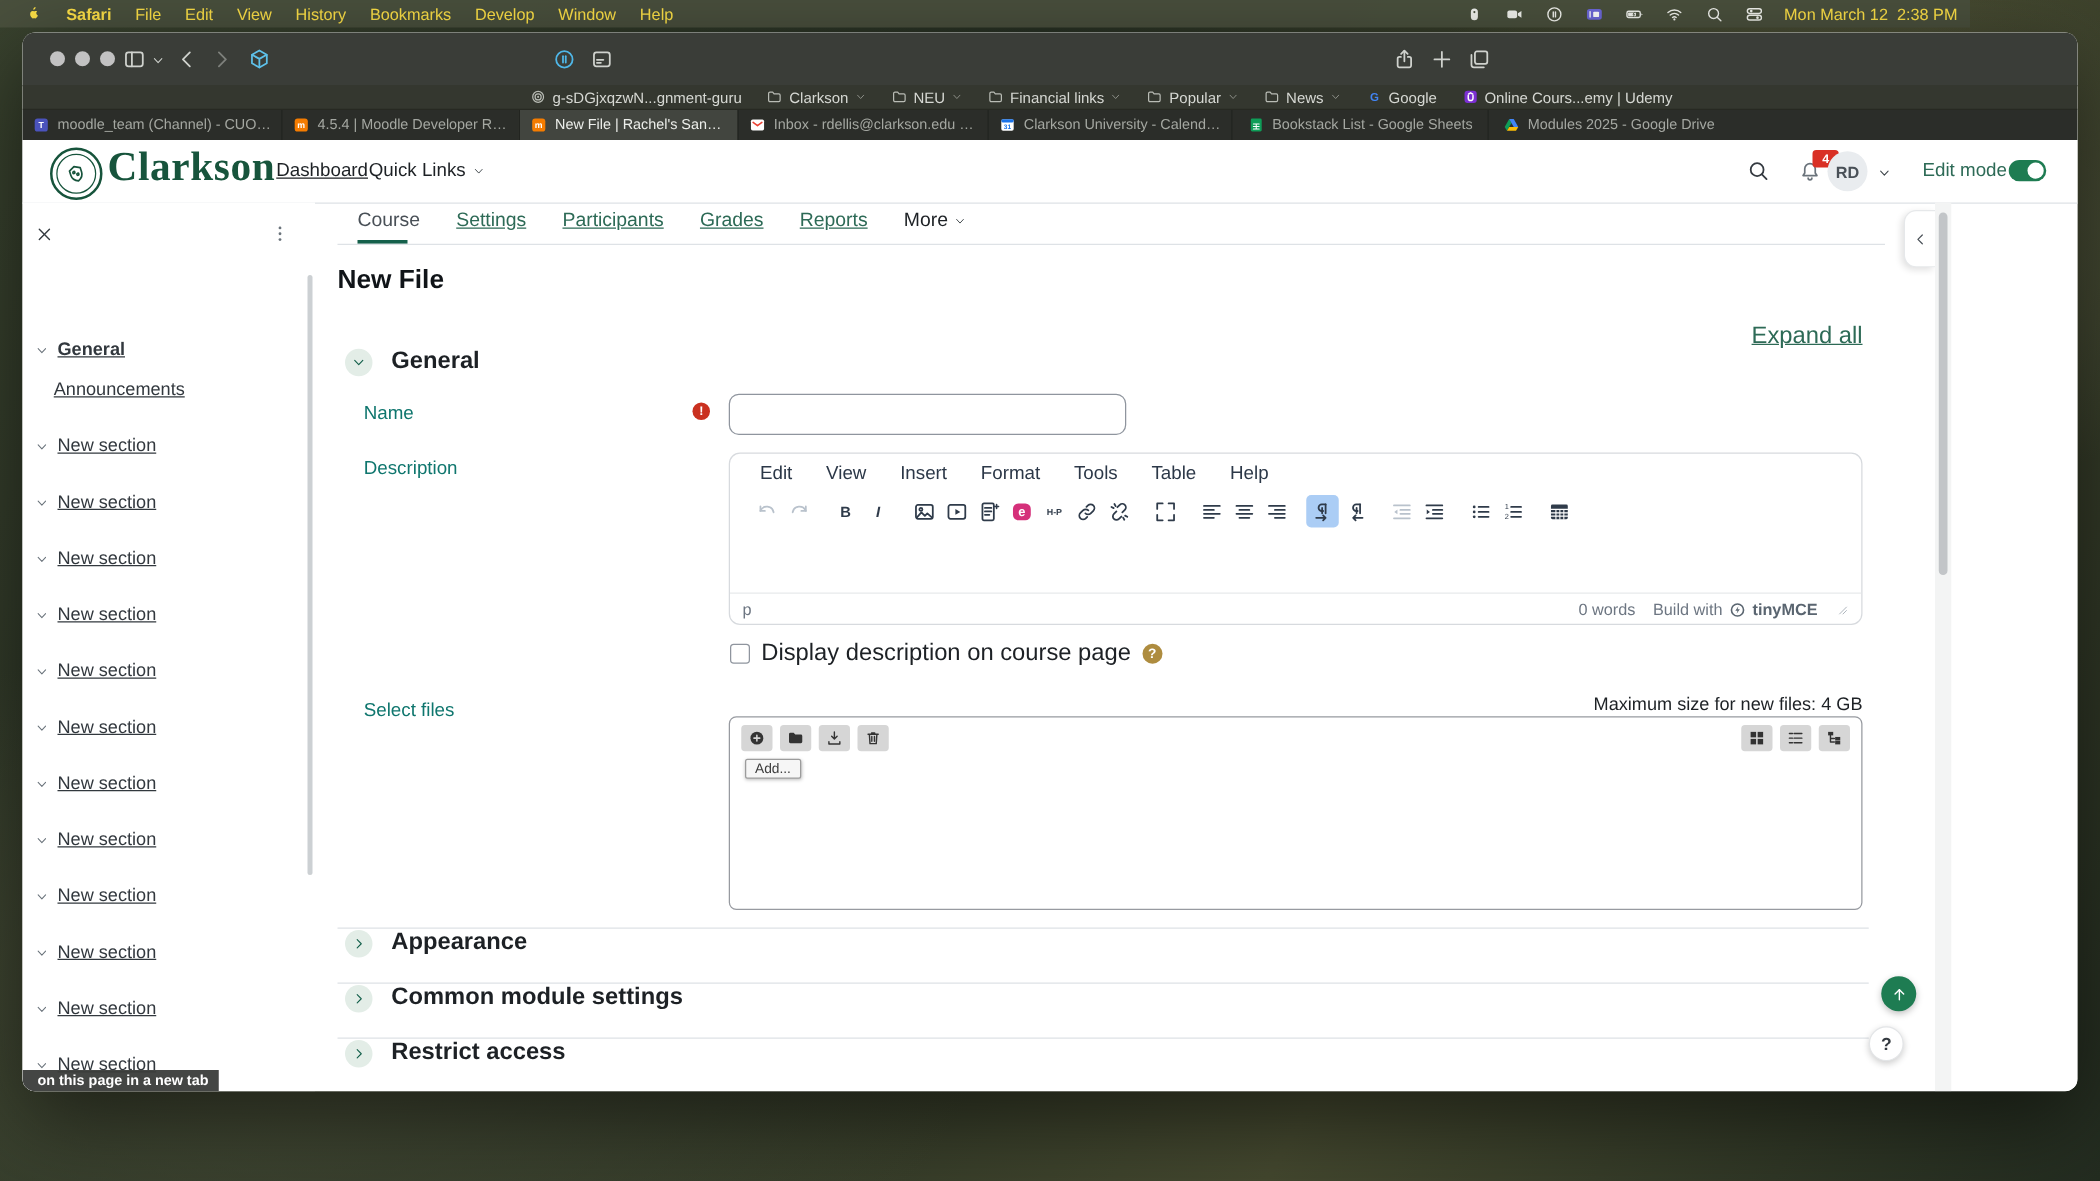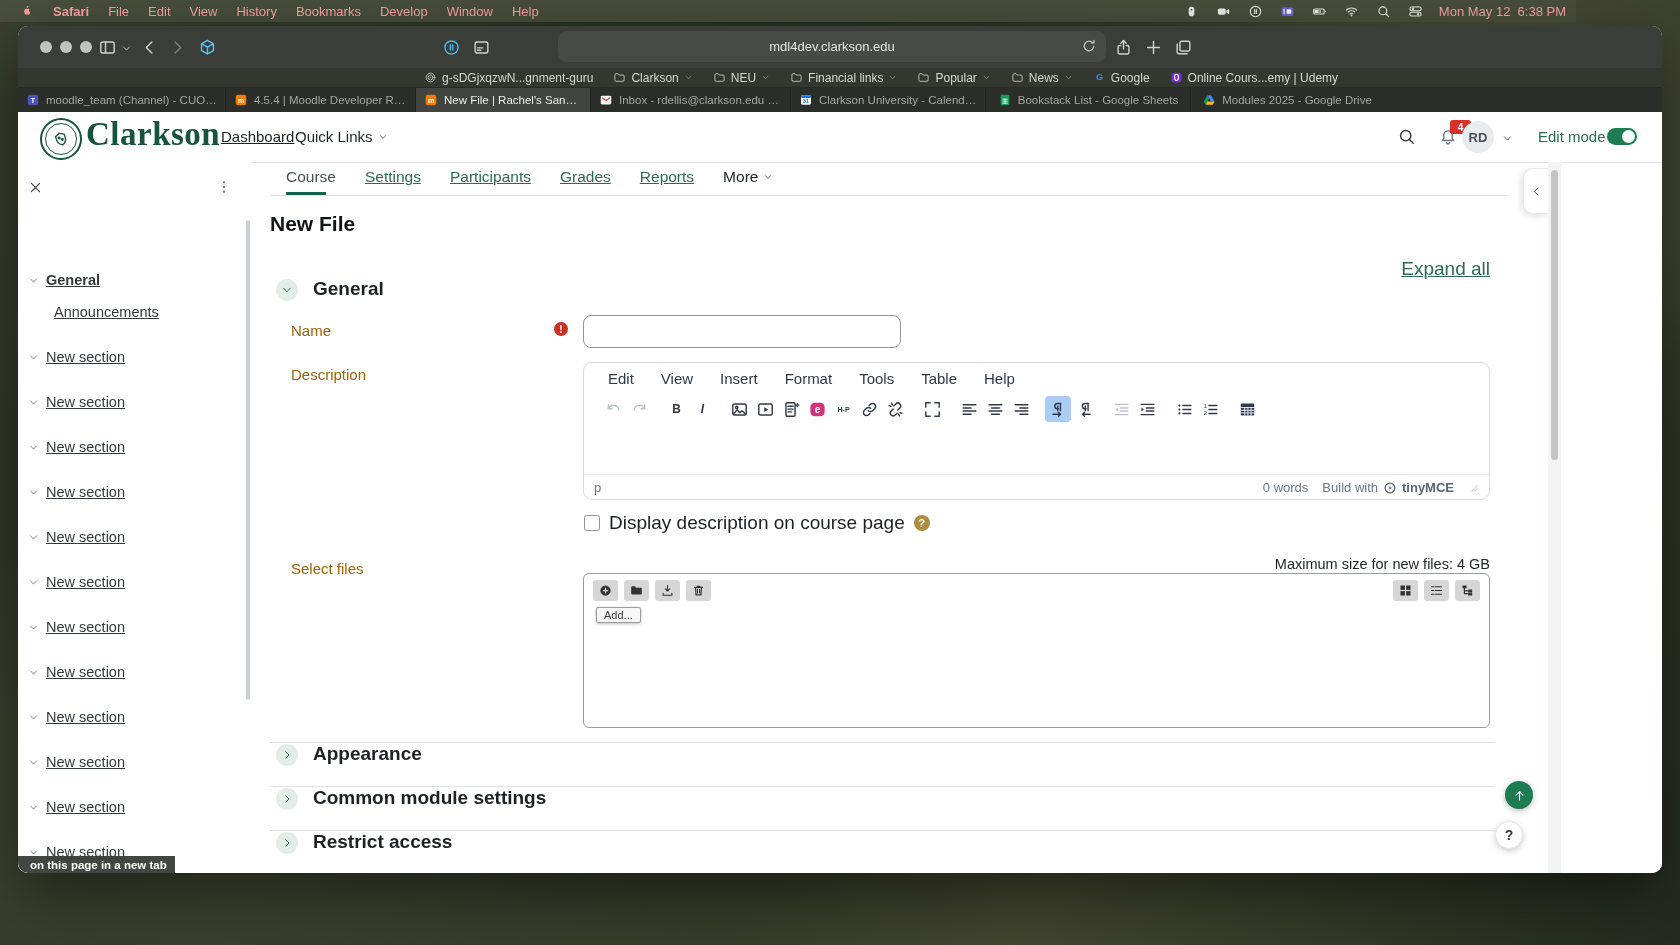--- a/index.html
+++ b/index.html
@@ -10,21 +10,21 @@
       radial-gradient(900px 500px at 15% 85%, #4a4f38 0%, rgba(74,79,56,0) 60%),
       radial-gradient(700px 420px at 85% 20%, #55583f 0%, rgba(85,88,63,0) 55%),
       linear-gradient(120deg,#39422e 0%,#273023 38%,#44482f 70%,#232c20 100%);
   }
   .abs{position:absolute}
   .icon{display:inline-flex;width:16px;height:16px;flex:0 0 auto}
   .icon svg{display:block;width:100%;height:100%;fill:none;stroke:currentColor;stroke-width:1.8;stroke-linecap:round;stroke-linejoin:round}
 
   
   #menubar{left:0;top:0;width:1576px;height:22px;background:rgba(74,81,62,.97);
-    display:flex;align-items:center;justify-content:space-between;color:#fca5a5;font-size:13px}
+    display:flex;align-items:center;justify-content:space-between;color:#fde047;font-size:13px}
   #mb-left{display:flex;align-items:center;gap:19px;padding-left:20px}
   #mb-left .icon{width:14px;height:14px}
   .mb-item{cursor:default;white-space:nowrap}
   .mb-app{font-weight:700}
   #mb-right{display:flex;align-items:center;gap:15px;padding-right:10px}
   #mb-right .icon{width:17px;height:15px;color:#f2f3ee}
   #mb-clock{font-size:13px;white-space:pre}
 
   
   #window{left:18px;top:26px;width:1644px;height:847px;border-radius:10px;overflow:hidden;
@@ -79,41 +79,41 @@
   #toggle .knob{position:absolute;right:2px;top:2px;width:13px;height:13px;border-radius:50%;background:#fff}
 
   
   #drawer{left:0;top:50px;width:234px;height:711px;background:#fff}
   #drawer-close{left:10px;top:18px;width:15px;height:15px;color:#343a40}
   #drawer-kebab{left:198px;top:17px;width:16px;height:16px;color:#6a737b}
   .ci-row{position:absolute;left:0;height:26px;display:flex;align-items:center;gap:7px}
   .ci-chev{width:11px;height:11px;color:#6a737b;margin-left:10px}
   .ci-label{font-size:14.5px;color:#32383e;text-decoration:underline}
   .ci-bold{font-weight:600}
-  .ci-indent{margin-left:36px}
+  .ci-indent{margin-left:25px}
   #drawer-scroll{left:228px;top:58px;width:4px;height:480px;background:#ccd0d3;border-radius:2px}
 
   
   #coursenav{left:268px;top:56px;display:flex;gap:29px;font-size:15.5px}
   .cn-item{color:#2d6a56;text-decoration:underline;display:flex;align-items:center;gap:5px;white-space:nowrap}
   .cn-item.active{color:#495057;text-decoration:none}
   .cn-item .icon{width:10px;height:10px;color:#3c4348}
   .cn-item.more{color:#1d2125;text-decoration:none}
   #cn-underline{left:268px;top:80px;width:40px;height:3px;background:#14604b}
   #cn-divider{left:252px;top:83px;width:1238px;height:1px;background:#dee2e6}
 
   #page-title{left:252px;top:100px;font-size:21px;font-weight:700;color:#101418}
   #expand-all{top:146px;right:172px;font-size:19px;color:#2d6a56;text-decoration:underline}
 
   .sec-circle{position:absolute;width:22px;height:22px;border-radius:50%;background:#e3ede7;color:#14604b;
     display:flex;align-items:center;justify-content:center}
   .sec-circle .icon{width:12px;height:12px}
   .sec-title{position:absolute;font-size:19px;font-weight:700;color:#1d2125}
 
-  .form-label{position:absolute;left:273px;font-size:15px;color:#a16207}
+  .form-label{position:absolute;left:273px;font-size:15px;color:#0f766e}
   #req-icon{left:536px;top:210px;width:14px;height:14px;border-radius:50%;background:#ca3120;color:#fff;
     font-size:10px;font-weight:700;display:flex;align-items:center;justify-content:center}
   #name-input{left:565px;top:203px;width:318px;height:33px;border:1px solid #8f959e;border-radius:8px;background:#fff;box-sizing:border-box}
 
   
   #editor{left:565px;top:250px;width:907px;height:138px;border:1px solid #d7dade;border-radius:9px;background:#fff;box-sizing:border-box}
   #ed-menu{position:absolute;left:24px;top:7px;display:flex;gap:27px;font-size:15px;color:#2c3848}
   #ed-toolbar{position:absolute;left:16px;top:33px;display:flex;align-items:center}
   .tb-btn{width:26px;height:26px;border-radius:4px;display:flex;align-items:center;justify-content:center;color:#2f3b4a}
   .tb-btn .icon{width:19px;height:19px}
@@ -238,21 +238,21 @@
         </svg>
       </span>
       <span class="icon mb-status">
         <svg viewBox="0 0 24 24">
           <rect x="3" y="4.8" width="18" height="6" rx="3"></rect>
           <circle cx="8" cy="7.8" r="1.7" fill="currentColor" stroke="none"></circle>
           <rect x="3" y="13.2" width="18" height="6" rx="3"></rect>
           <circle cx="16" cy="16.2" r="1.7" fill="currentColor" stroke="none"></circle>
         </svg>
       </span>
-      <span id="mb-clock">Mon May 12  6:38 PM</span>
+      <span id="mb-clock">Mon March 12  2:38 PM</span>
   </div>
 </div>
 
 <div id="window" class="abs">
 
   <div id="toolbar" class="abs">
     <span class="tl abs" style="left:22px"></span>
     <span class="tl abs" style="left:42px"></span>
     <span class="tl abs" style="left:62px"></span>
     <span class="icon tbico abs" style="left:80px">
@@ -289,29 +289,20 @@
           <line x1="13.4" y1="8.8" x2="13.4" y2="15.2"></line>
         </svg>
       </span>
     <span class="icon tbico abs" style="left:454px">
         <svg viewBox="0 0 24 24">
           <rect x="4" y="5" width="16" height="14" rx="2.5"></rect>
           <line x1="7" y1="12.5" x2="13.5" y2="12.5"></line>
           <line x1="7" y1="15.5" x2="11" y2="15.5"></line>
         </svg>
       </span>
-    <div id="urlfield" class="abs">
-      <span>mdl4dev.clarkson.edu</span>
-      <span class="icon reload">
-          <svg viewBox="0 0 24 24">
-            <path d="M19.2 12a7.2 7.2 0 1 1-2.1-5.1"></path>
-            <polyline points="19.5 3.6 19.5 7.4 15.7 7.4"></polyline>
-          </svg>
-        </span>
-    </div>
     <span class="icon tbico abs" style="left:1096px">
         <svg viewBox="0 0 24 24">
           <path d="M8.5 9.5H7A1.8 1.8 0 0 0 5.2 11.3v7A1.8 1.8 0 0 0 7 20.1h10a1.8 1.8 0 0 0 1.8-1.8v-7A1.8 1.8 0 0 0 17 9.5h-1.5"></path>
           <line x1="12" y1="3.5" x2="12" y2="14"></line>
           <polyline points="8.7 6.5 12 3.2 15.3 6.5"></polyline>
         </svg>
       </span>
     <span class="icon tbico abs" style="left:1126px">
         <svg viewBox="0 0 24 24">
           <line x1="12" y1="4.5" x2="12" y2="19.5"></line>

